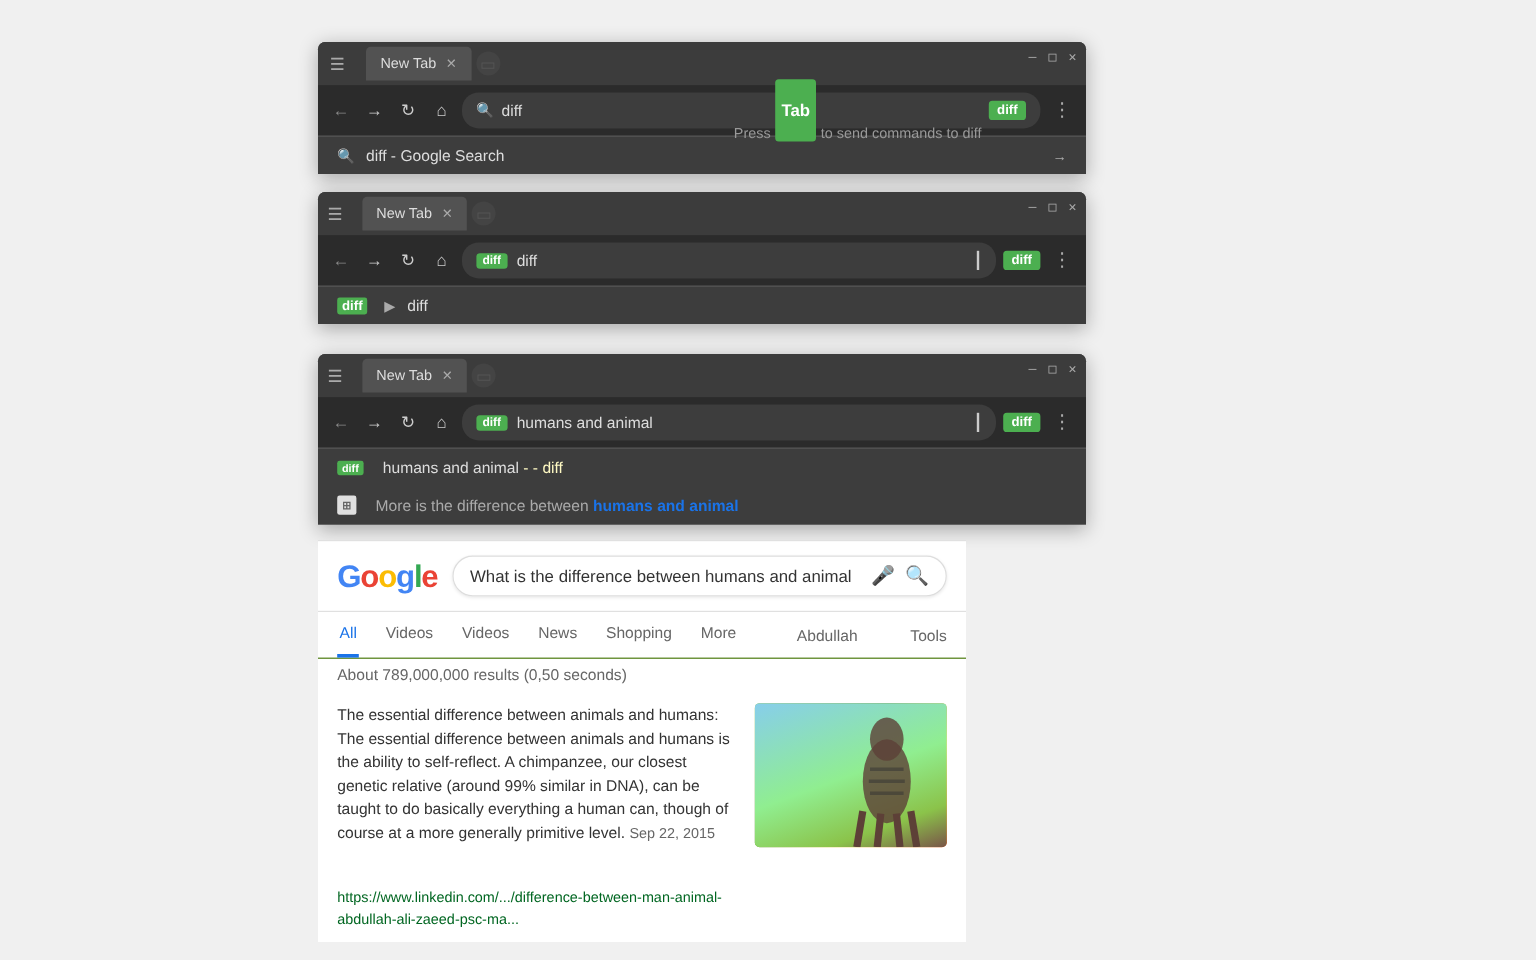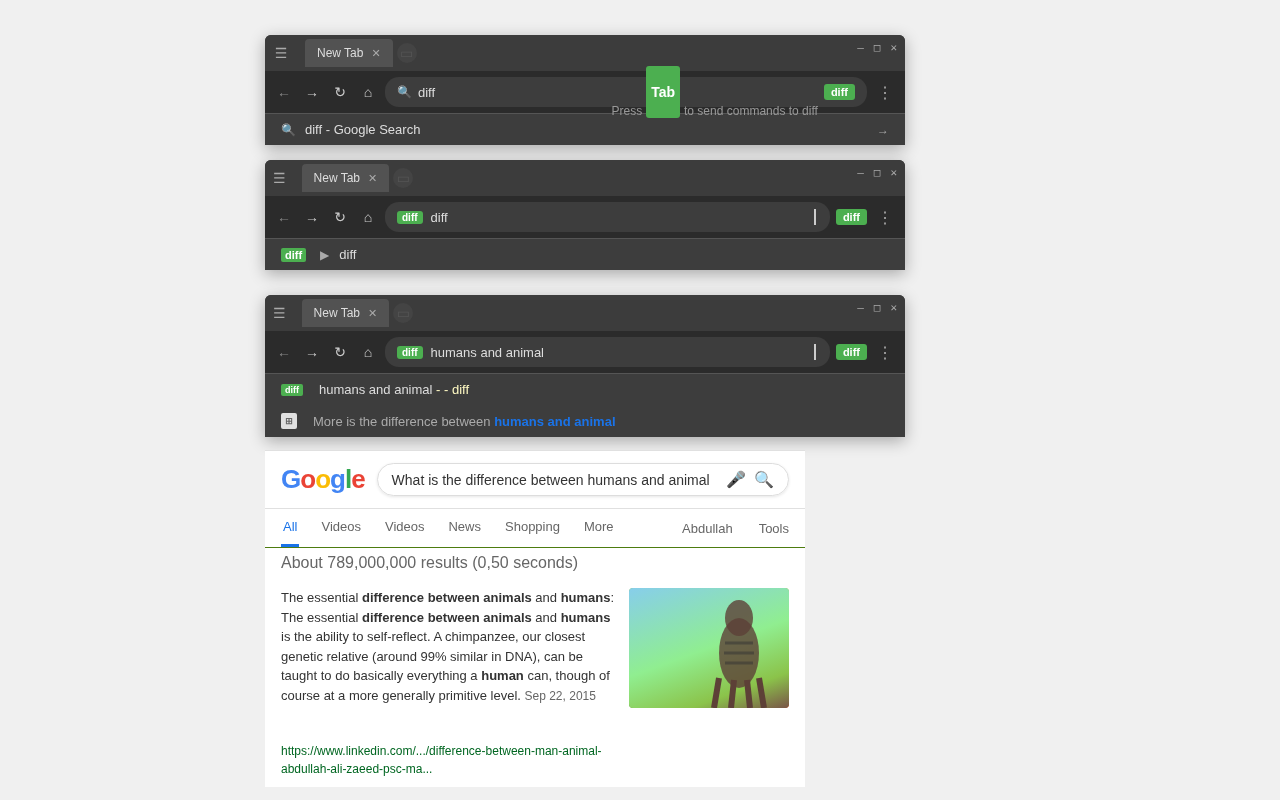--- a/index.html
+++ b/index.html
@@ -297,42 +297,42 @@
 
     .tab-nav-settings {
       margin-left: auto;
       font-size: 13px;
       color: #666;
       cursor: pointer;
     }
 
     .results-info {
       padding: 6px 16px;
-      font-size: 16px;
+      font-size: 13px;
       color: #666;
     }
 
     .result-card {
       padding: 10px 16px;
       display: flex;
       gap: 12px;
     }
 
     .result-text-area {
       flex: 1;
     }
 
     .result-snippet {
       font-size: 13px;
       color: #333;
       line-height: 1.5;
     }
 
     .result-snippet b {
-      font-weight: bold;
+      font-weight: normal;
     }
 
     .result-date {
       color: #666;
       font-size: 12px;
     }
 
     .result-image {
       width: 160px;
       height: 120px;
@@ -529,21 +529,21 @@
   </div>
 
   <div class="tabs-nav">
     <div class="tab-nav-item active">All</div>
     <div class="tab-nav-item">Videos</div>
     <div class="tab-nav-item">Videos</div>
     <div class="tab-nav-item">News</div>
     <div class="tab-nav-item">Shopping</div>
     <div class="tab-nav-item">More</div>
     <div class="tab-nav-settings">Abdullah</div>
-    <div class="tab-nav-settings" style="margin-left:6px">Tools</div>
+    <div class="tab-nav-settings" style="margin-left:24px">Tools</div>
   </div>
 
   <div class="results-info">About 789,000,000 results (0,50 seconds)</div>
 
   <div class="result-card">
     <div class="result-text-area">
       <p class="result-snippet">
         The essential <b>difference between animals</b> and <b>humans</b>: The essential <b>difference between animals</b> and <b>humans</b> is the ability to self-reflect. A chimpanzee, our closest genetic relative (around 99% similar in DNA), can be taught to do basically everything a <b>human</b> can, though of course at a more generally primitive level. <span class="result-date">Sep 22, 2015</span>
       </p>
       <br>

